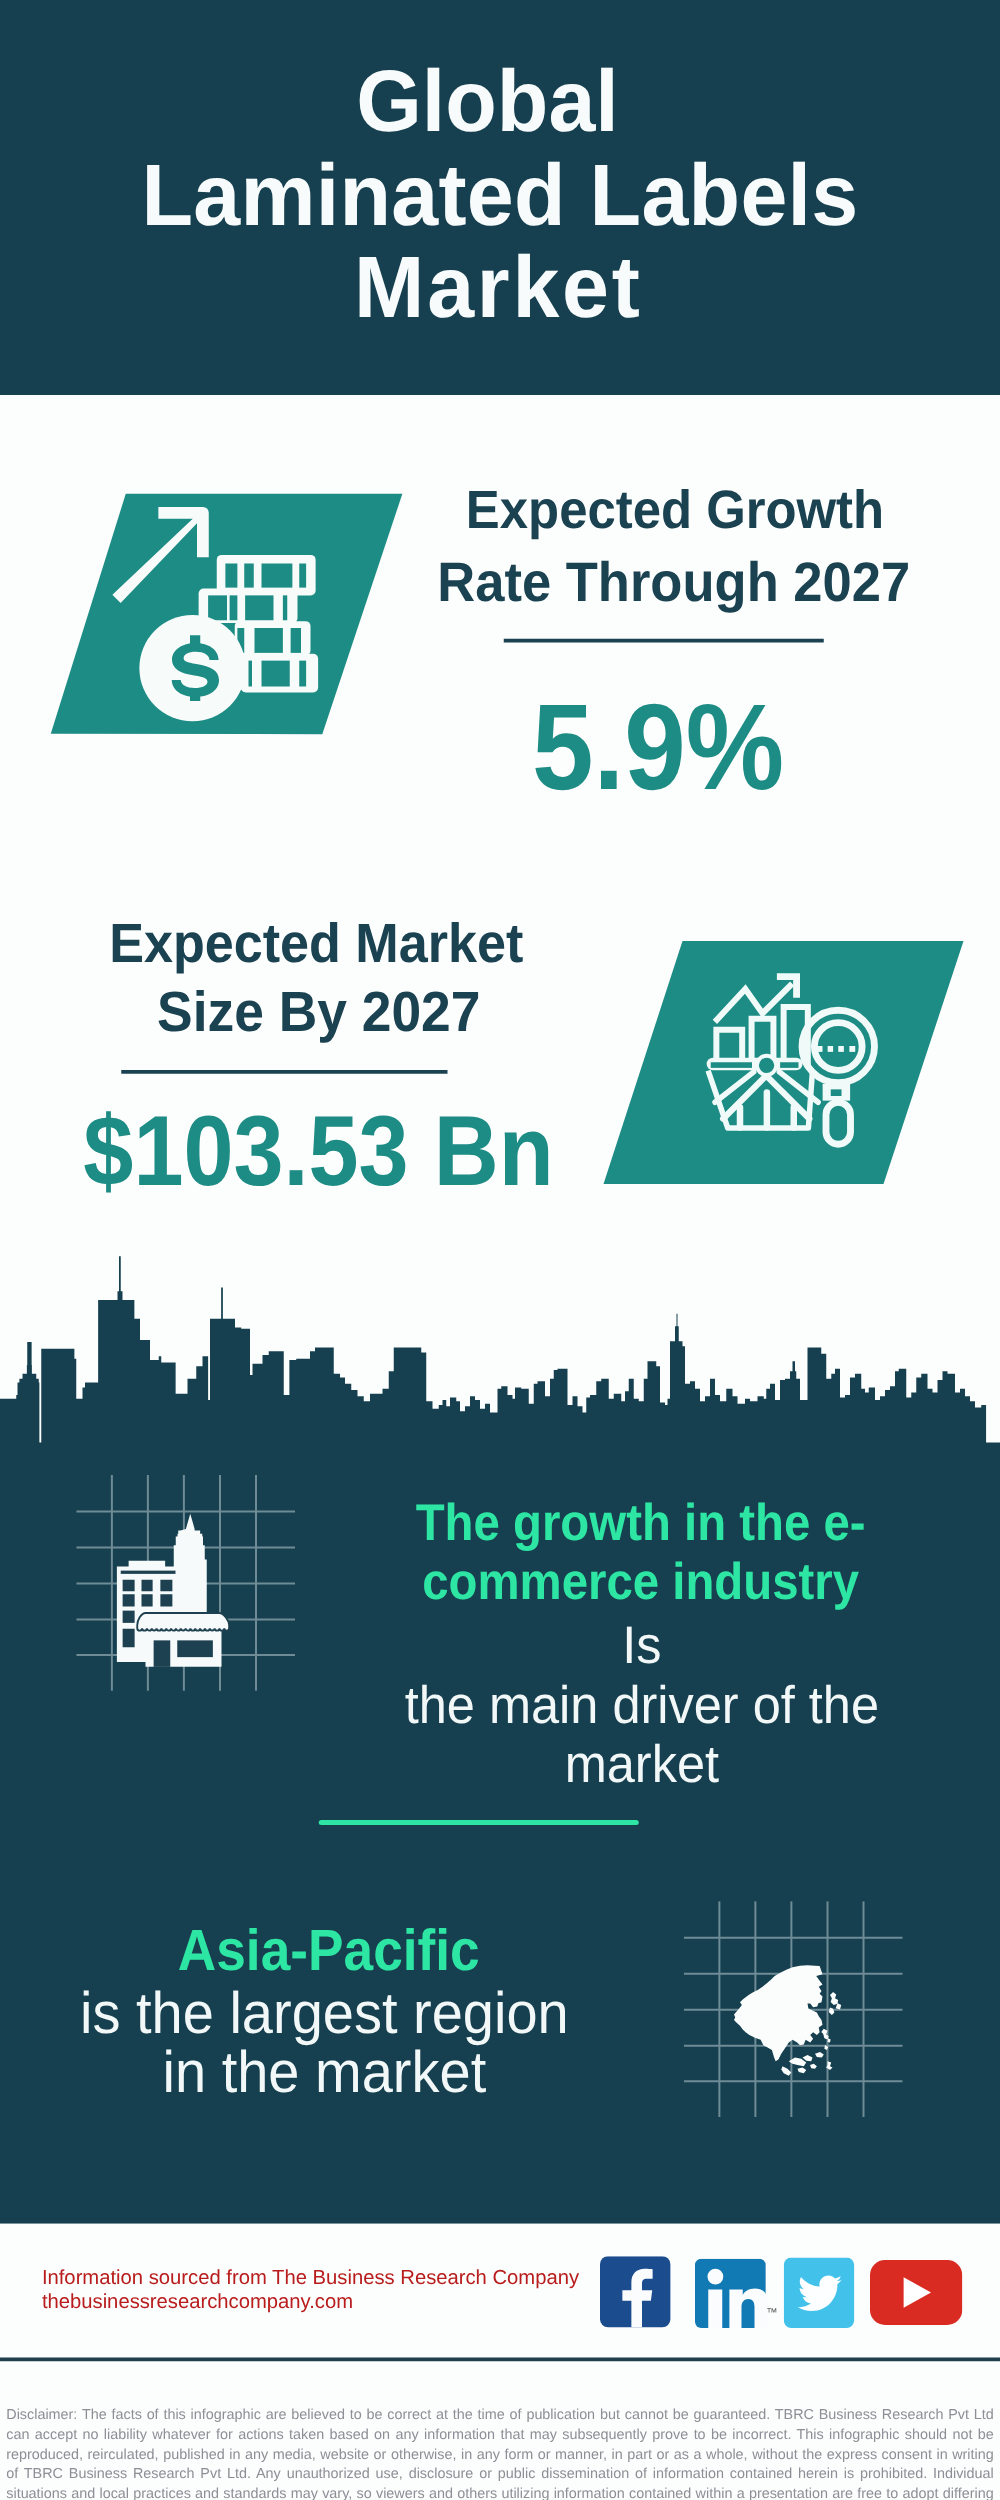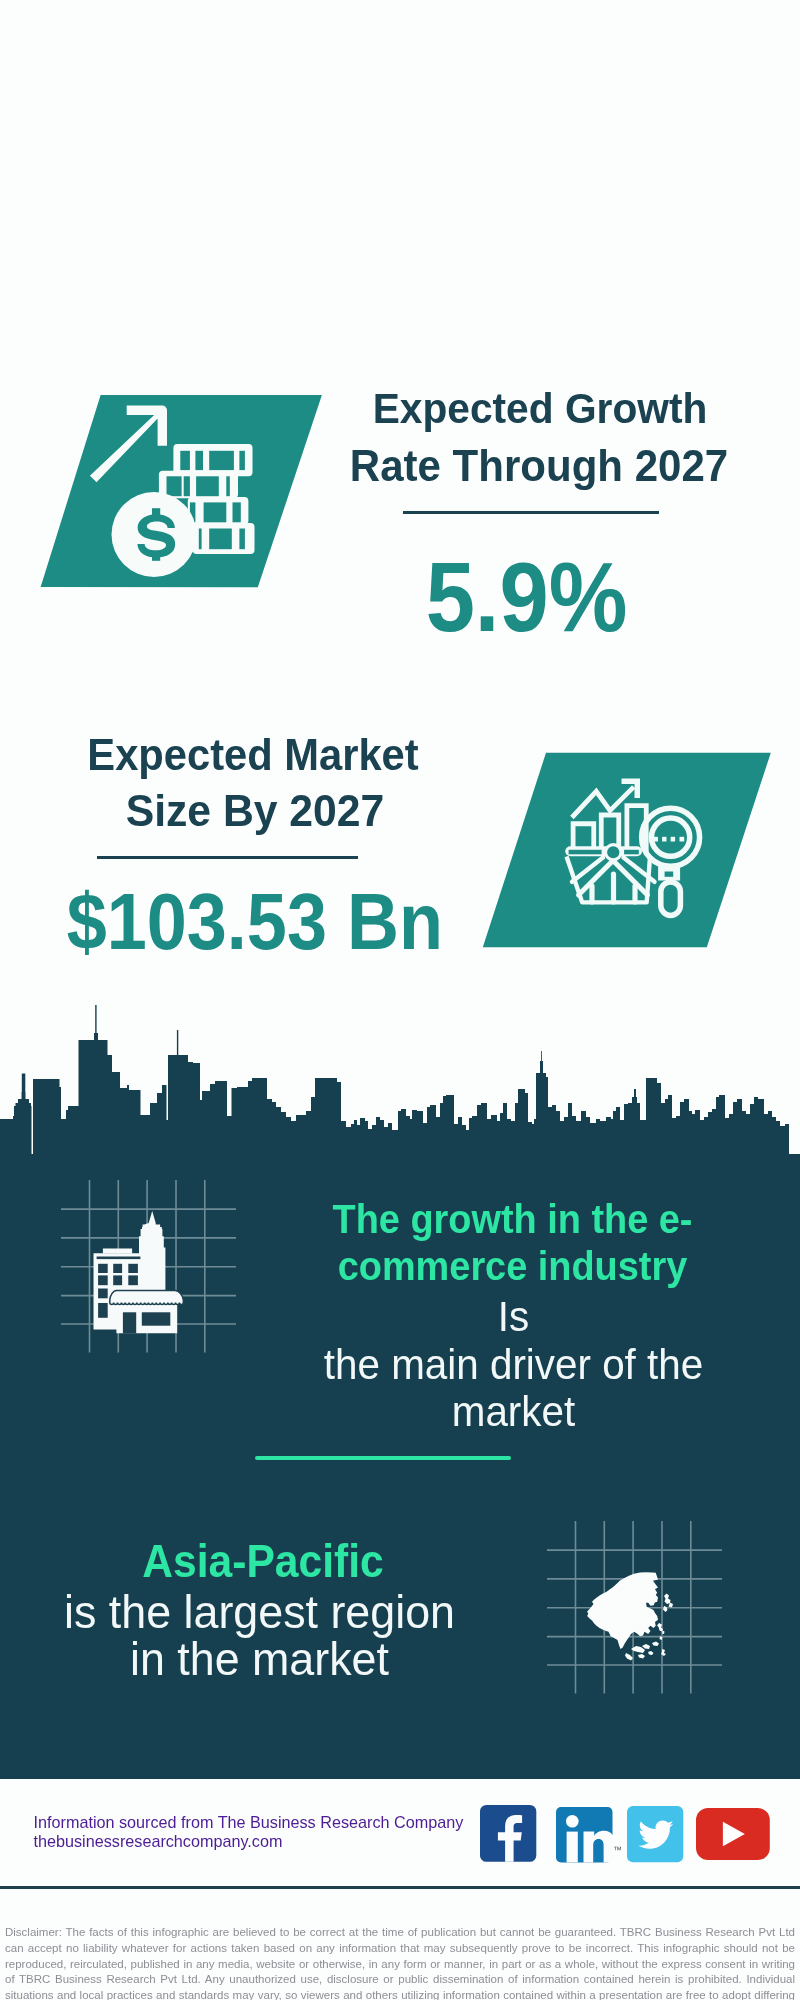--- a/index.html
+++ b/index.html
@@ -61,37 +61,42 @@
     transform:scaleY(1.045);transform-origin:50% 0;}
   #ins1-hi{left:272.5px;top:1195.5px;width:480px;font-size:37.9px;line-height:42.9px;}
   #ins1-rest{left:273.5px;top:1293px;width:480px;font-size:40.4px;line-height:45.7px;}
   #ins2-hi{left:23px;top:1535.5px;width:480px;font-size:42.6px;line-height:46.5px;}
   #ins2-rest{left:19.5px;top:1588px;width:480px;font-size:44.8px;line-height:45.1px;}
   .ins-rule{position:absolute;left:254.5px;top:1456px;width:256px;height:4px;
     background:#2EE6A4;border-radius:2px;}
 
   
   .foot{position:absolute;left:0;top:1779px;width:800px;height:221px;background:#FCFDFD;}
-  .foot-text{position:absolute;left:33.5px;top:1813px;color:#4c1d95;font-size:16.2px;
+  .foot-text{position:absolute;left:33.5px;top:1813px;color:#b91c1c;font-size:16.2px;
     line-height:19.2px;white-space:pre-line;}
   .social{position:absolute;display:block;}
   #soc-fb{left:480.3px;top:1805.1px;}
   #soc-li{left:555.6px;top:1807.1px;}
   #soc-tw{left:627.3px;top:1806px;}
   #soc-yt{left:696.3px;top:1807.5px;}
   .tm{position:absolute;left:613px;top:1845px;font-size:9px;color:#555;}
   .foot-rule{position:absolute;left:0;top:1886px;width:800px;height:3px;background:#21404E;}
   .disclaimer{position:absolute;left:5px;top:1893px;width:790px;color:#8E8E96;
     font-size:11.5px;line-height:15.8px;text-align:justify;margin-top:32px;}
 </style>
 </head>
 <body>
 
 <div class="page">
 
+  <div class="header">
+    <div class="tline" id="t1">Global</div>
+    <div class="tline" id="t2">Laminated Labels</div>
+    <div class="tline" id="t3">Market</div>
+  </div>
 
   <div class="stat-label" id="s1-label-a">Expected Growth</div>
   <div class="stat-label" id="s1-label-b">Rate Through 2027</div>
   <div class="stat-rule" id="s1-rule"></div>
   <div class="stat-value" id="s1-value">5.9%</div>
 
   <div class="stat-label" id="s2-label-a">Expected Market</div>
   <div class="stat-label" id="s2-label-b">Size By 2027</div>
   <div class="stat-rule" id="s2-rule"></div>
   <div class="stat-value" id="s2-value">$103.53 Bn</div>

